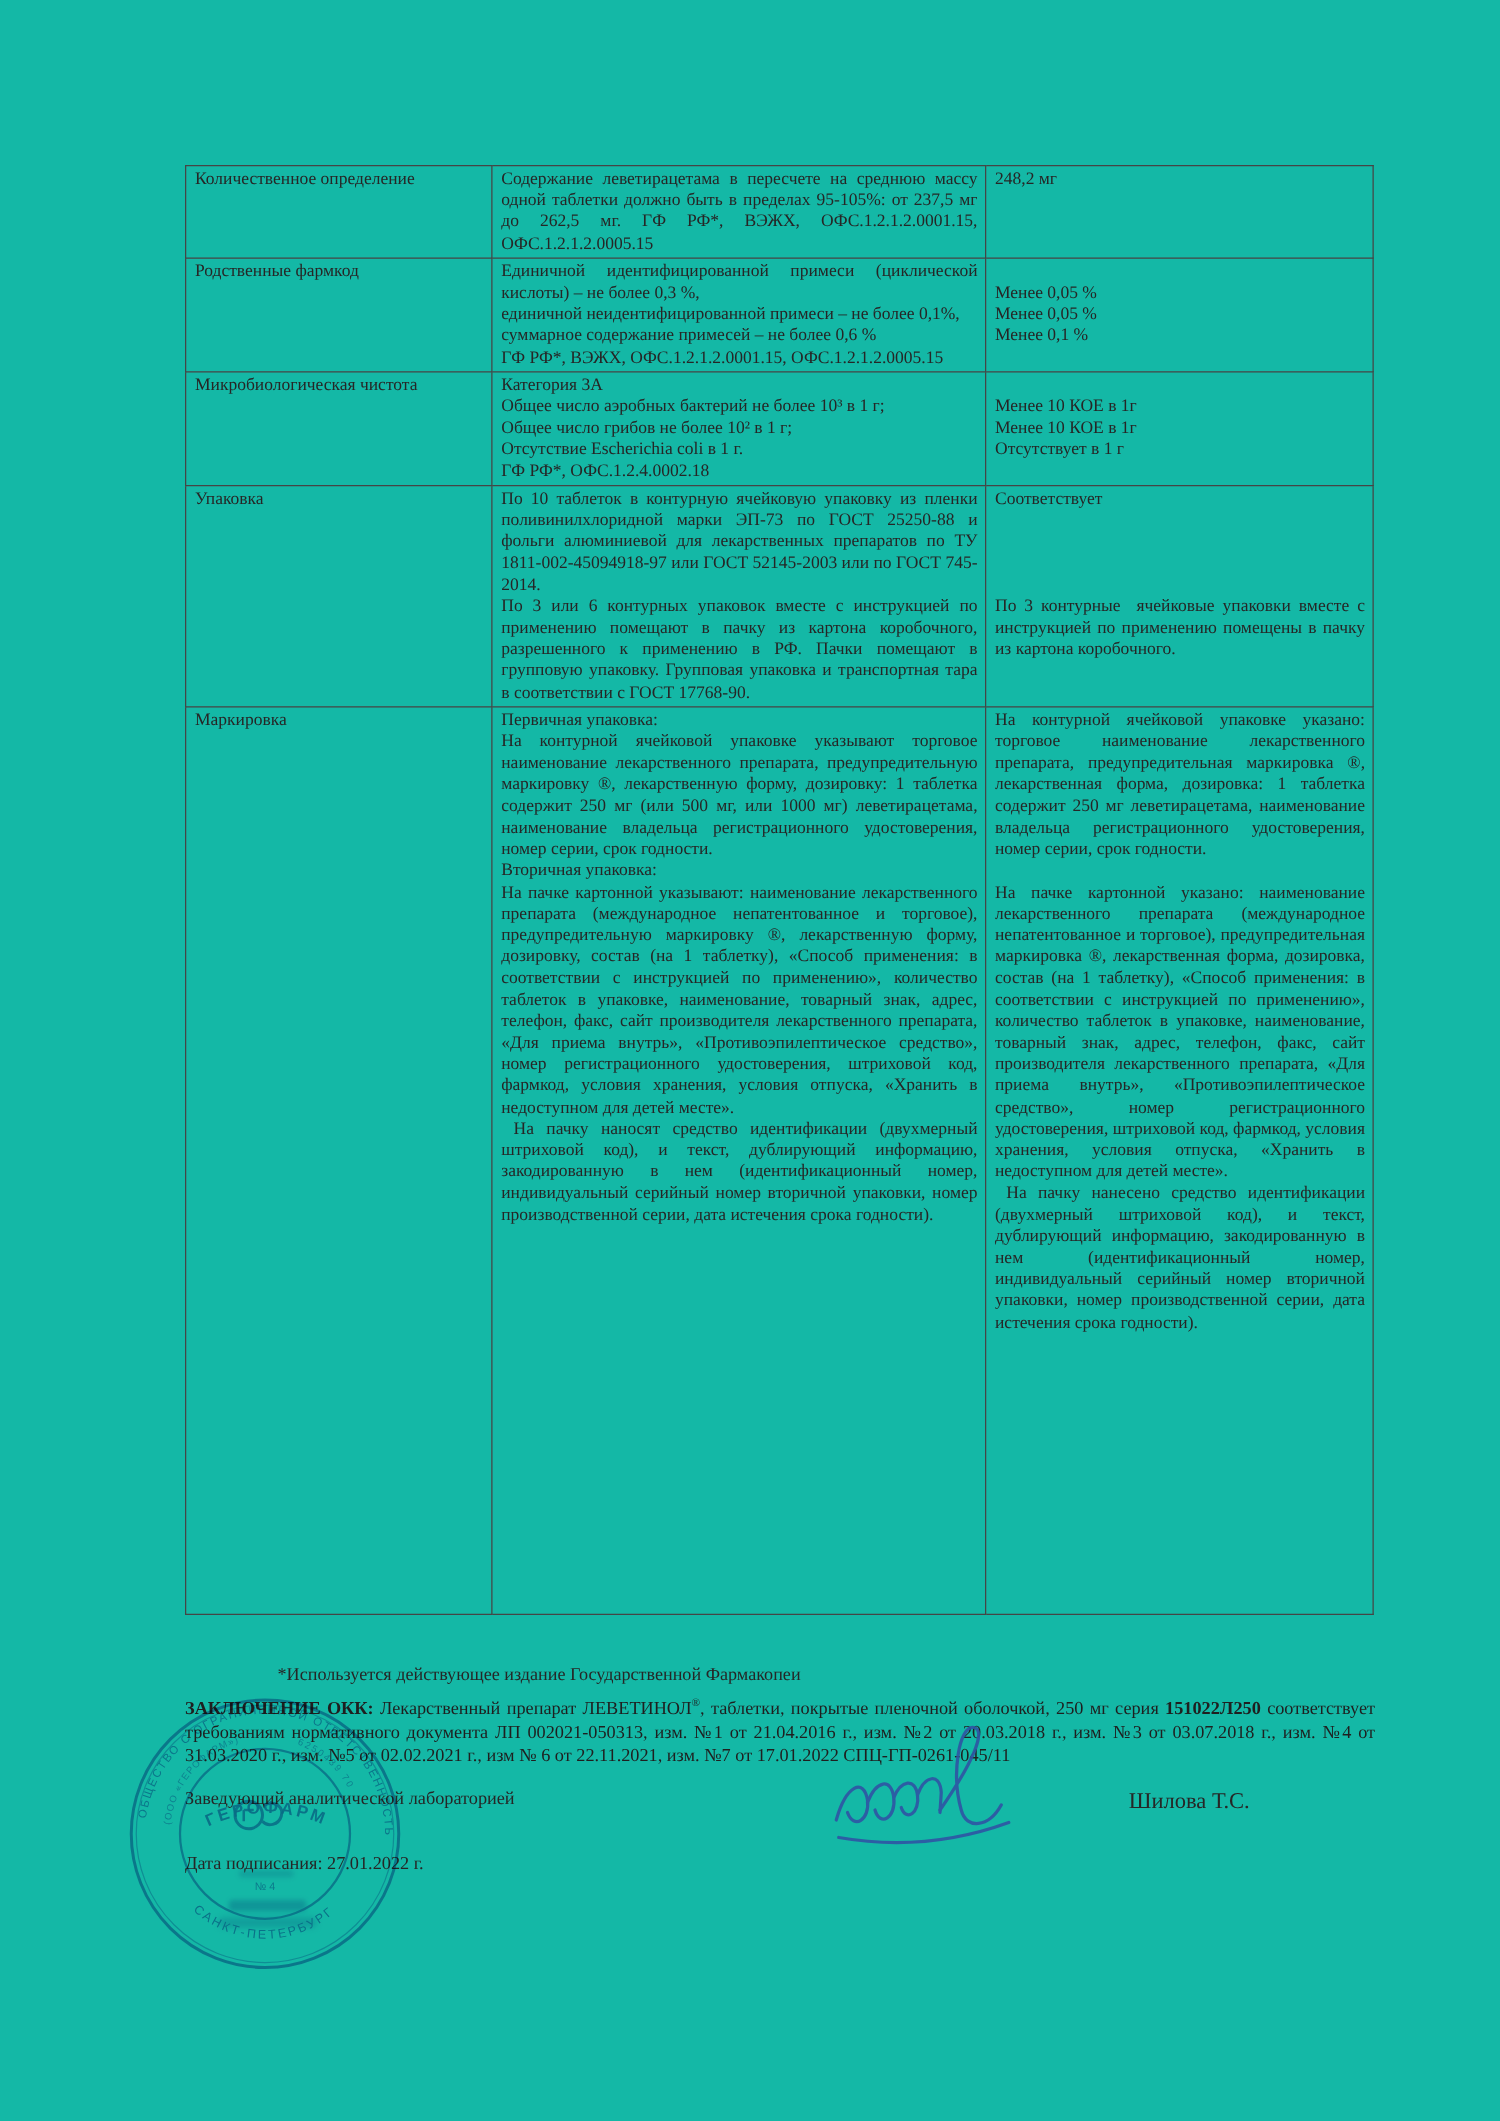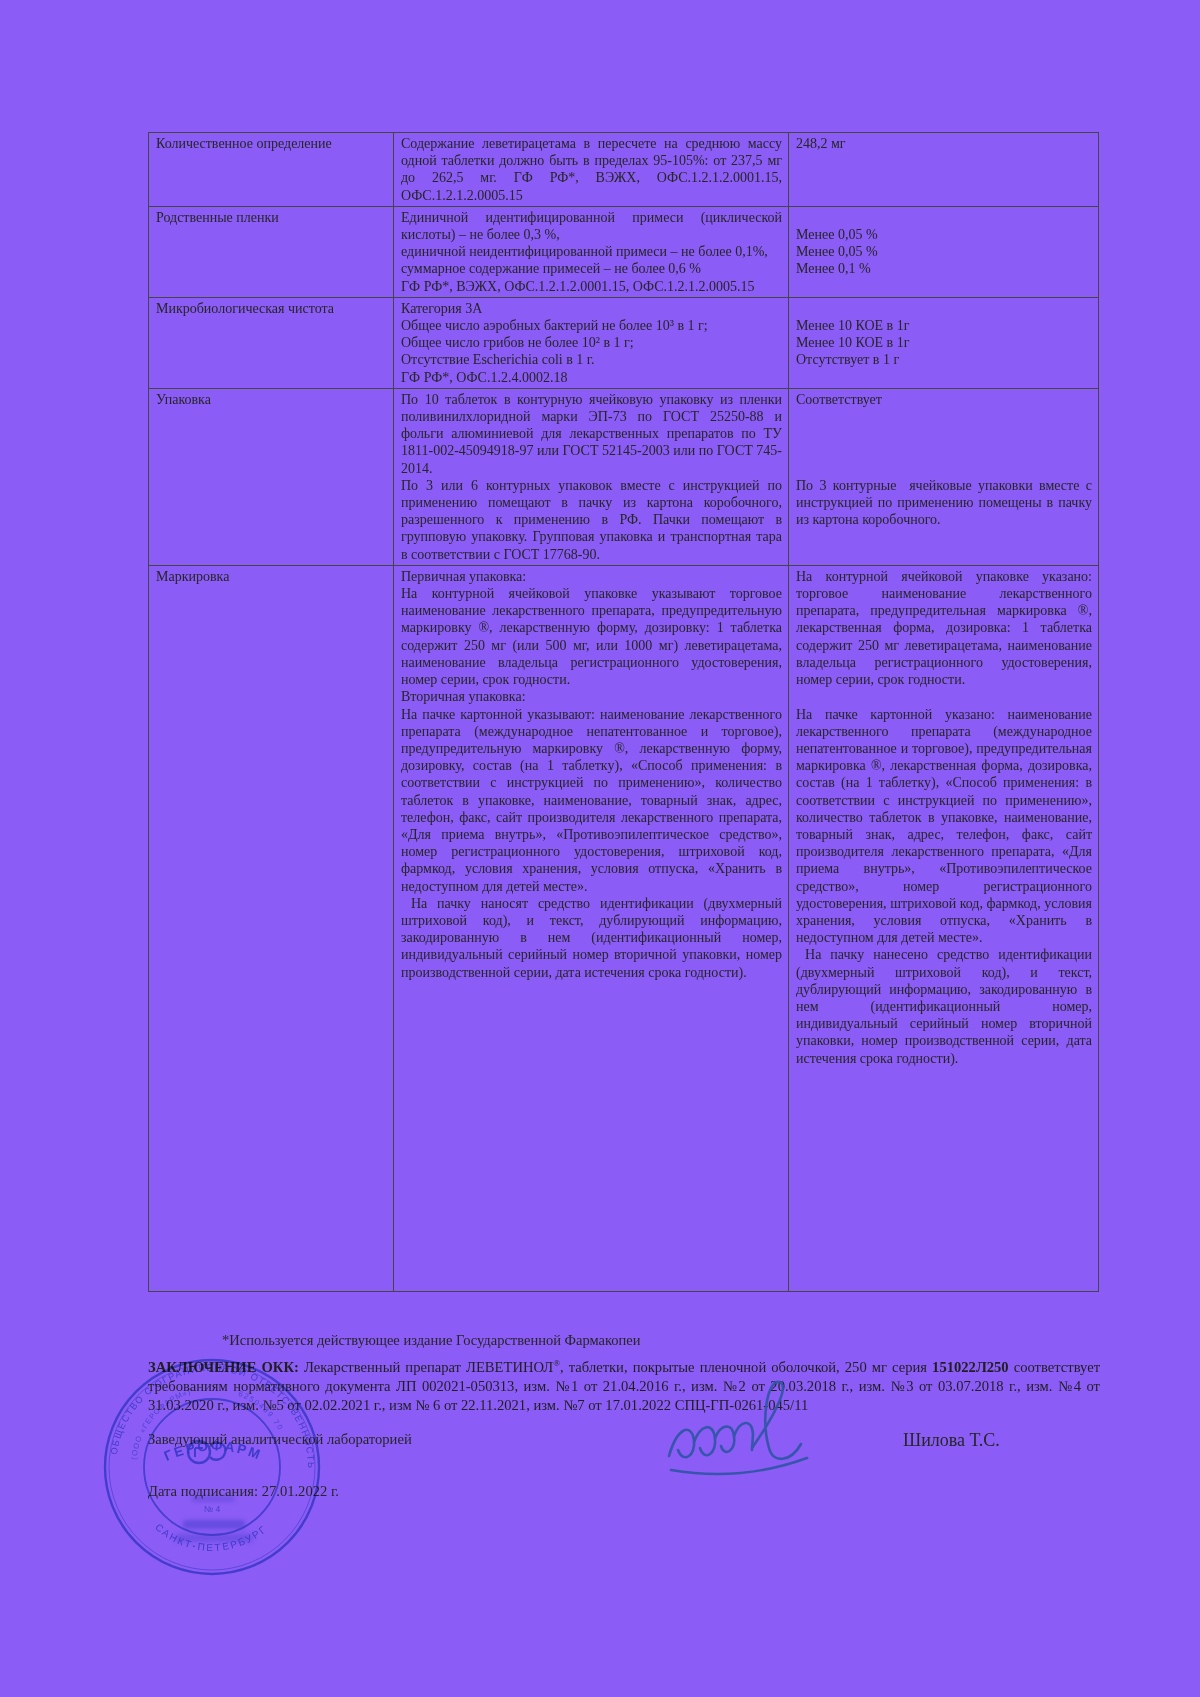--- a/index.html
+++ b/index.html
@@ -1,20 +1,20 @@
 <!DOCTYPE html>
 <html lang="ru"><head>
 <meta charset="utf-8">
 <style>
   html,body{margin:0;padding:0;}
   body{background:#e8e8e8;}
   .page{
     position:relative;
     width:1200px;height:1697px;
-    background:#8b5cf6;
+    background:#14b8a6;
     margin:0 auto;
     overflow:hidden;
     font-family:"Liberation Serif","DejaVu Serif",serif;
     color:#262626;
   }
   .doc-table{
     position:absolute;left:148px;top:132px;width:950px;
     border-collapse:collapse;table-layout:fixed;
     font-size:14px;line-height:17.2px;
   }
@@ -59,21 +59,21 @@
         <col style="width:395px">
         <col style="width:310px">
     </colgroup>
     <tbody>
       <tr style="height:73px">
         <td class="label-cell">Количественное определение</td>
         <td class="spec-cell">Содержание леветирацетама в пересчете на среднюю массу одной таблетки должно быть в пределах 95-105%: от 237,5 мг до 262,5 мг. ГФ РФ*, ВЭЖХ, ОФС.1.2.1.2.0001.15, ОФС.1.2.1.2.0005.15</td>
         <td class="result-cell">248,2 мг</td>
       </tr>
       <tr style="height:84px">
-        <td class="label-cell">Родственные пленки</td>
+        <td class="label-cell">Родственные фармкод</td>
         <td class="spec-cell">Единичной идентифицированной примеси (циклической кислоты) – не более 0,3 %,
 единичной неидентифицированной примеси – не более 0,1%,
 суммарное содержание примесей – не более 0,6 %
 ГФ РФ*, ВЭЖХ, ОФС.1.2.1.2.0001.15, ОФС.1.2.1.2.0005.15</td>
         <td class="result-cell">
 Менее 0,05 %
 Менее 0,05 %
 Менее 0,1 %</td>
       </tr>
       <tr style="height:85px">

